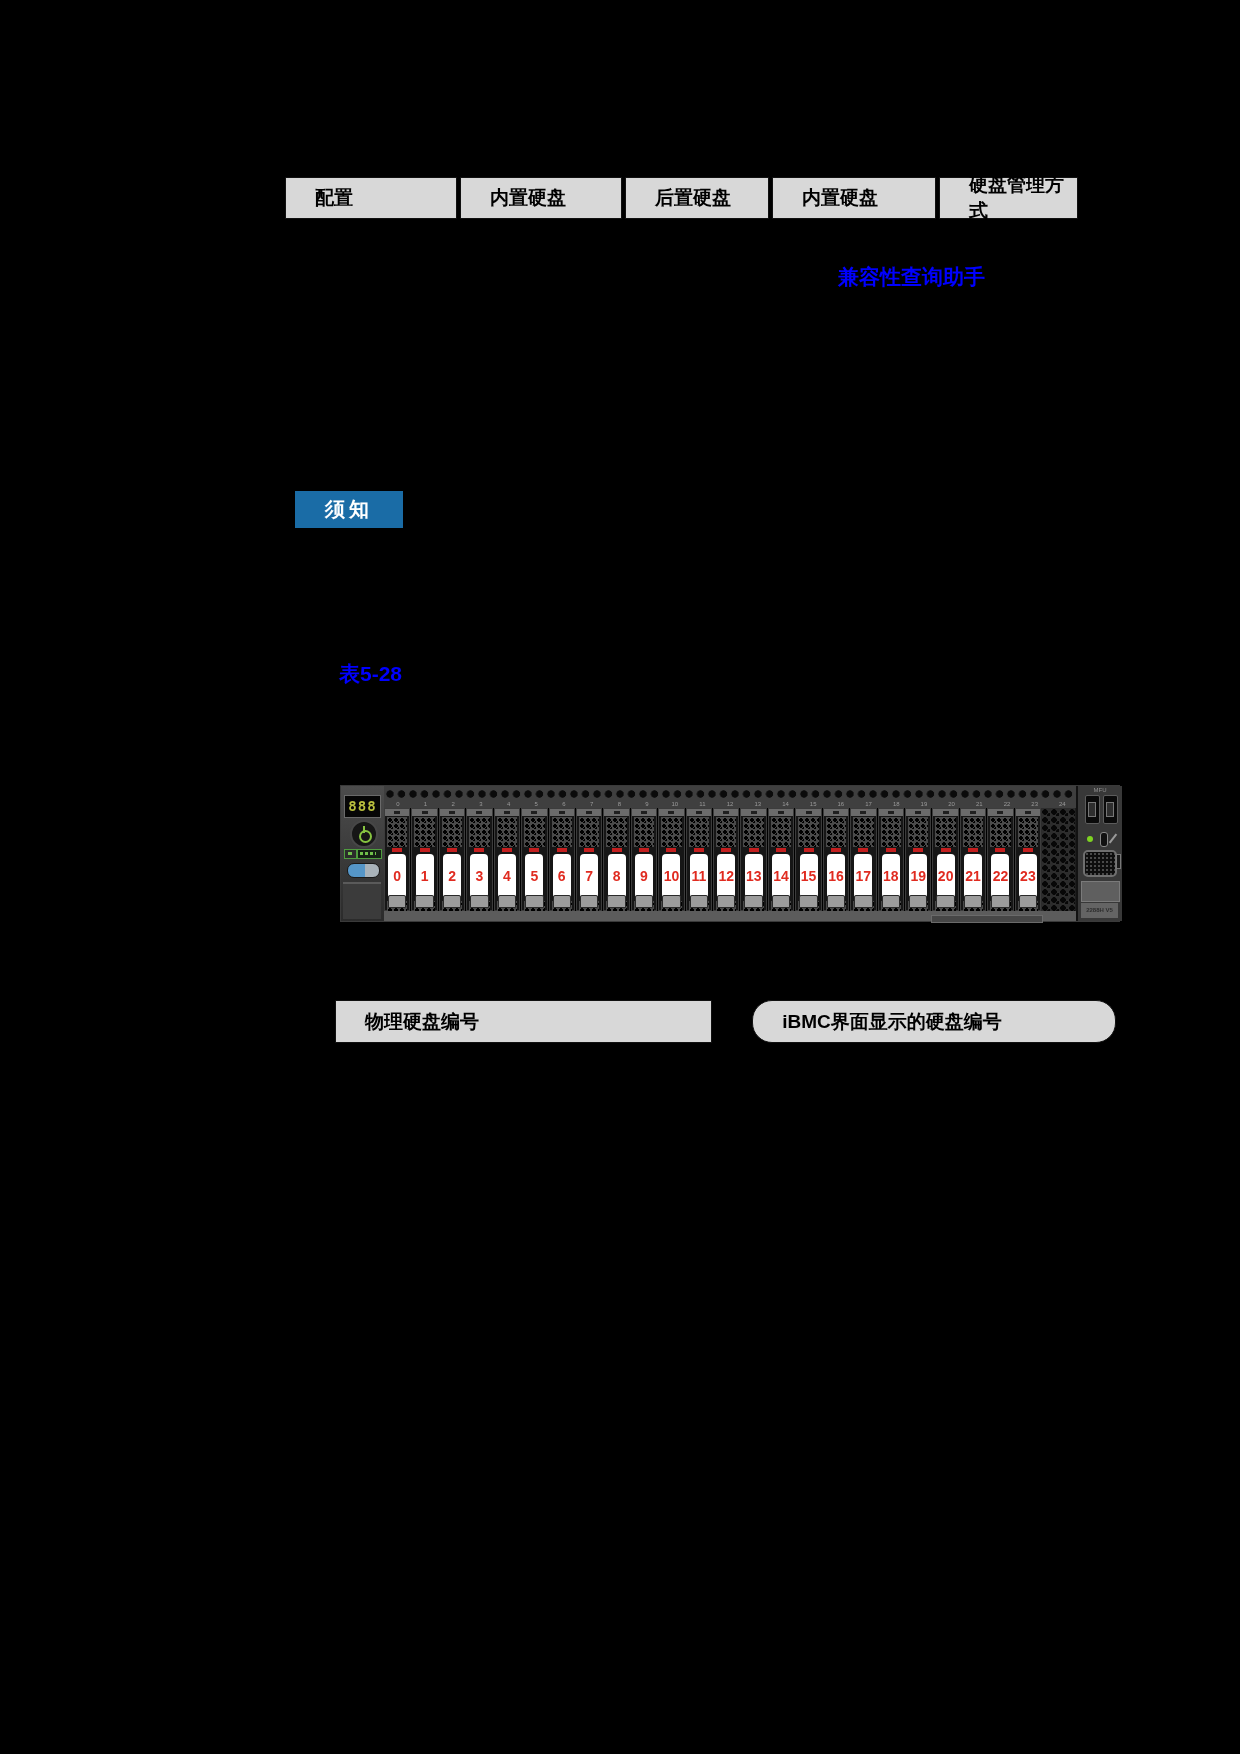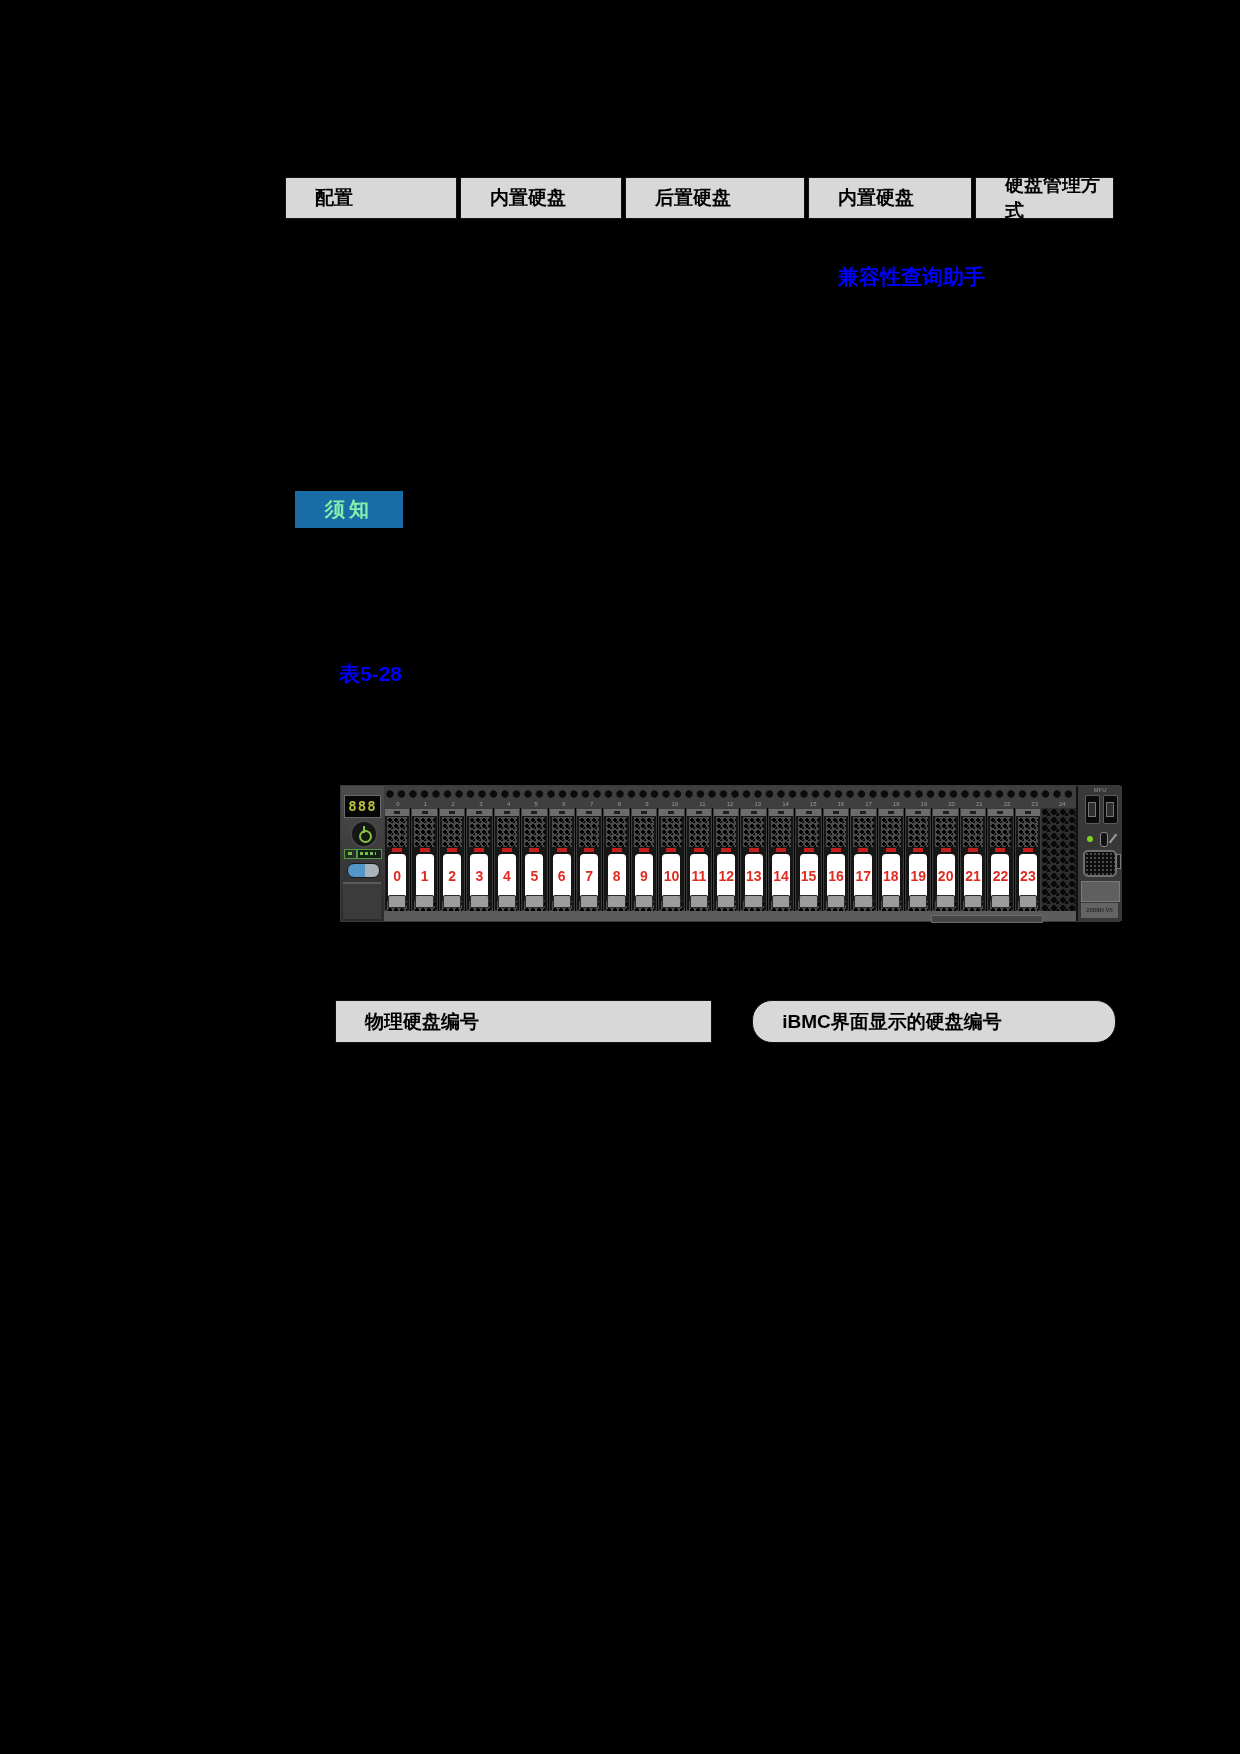--- a/index.html
+++ b/index.html
@@ -10,34 +10,34 @@
   
   .tbl{position:absolute;display:flex;gap:3px;background:#000;}
   .tbl .cell{
     background:#d8d8d8;color:#000;font-weight:bold;font-size:19px;
     display:flex;align-items:center;padding-left:29px;box-sizing:border-box;
     border:1px solid #111;
   }
   #config-table{left:285px;top:177px;width:838px;height:42px;}
   #config-table .cell:nth-child(1){width:172px;}
   #config-table .cell:nth-child(2){width:162px;}
-  #config-table .cell:nth-child(3){width:180px;}
+  #config-table .cell:nth-child(3){width:144px;}
   #config-table .cell:nth-child(4){width:164px;}
   #config-table .cell:nth-child(5){width:139px;}
   #drive-map-table{left:335px;top:1000px;width:781px;height:43px;gap:40px;}
   #drive-map-table .cell:nth-child(1){width:396px;}
   #drive-map-table .cell:nth-child(2){width:382px;border-radius:20px;}
   
   .doclink{position:absolute;color:#0000ff;font-weight:bold;font-size:21px;cursor:pointer;text-align:center;}
   #compat-link{left:838px;top:263px;}
   #tableref-link{left:339px;top:660px;}
   
   #notice-badge{
     position:absolute;left:295px;top:491px;width:108px;height:37px;
-    background:#1a6ca6;color:#86efac;font-weight:bold;font-size:20px;
+    background:#1a6ca6;color:#ffffff;font-weight:bold;font-size:20px;
     display:flex;align-items:center;justify-content:center;letter-spacing:4px;text-align:right;
   }
   
   #server{position:absolute;left:340px;top:785px;width:780px;height:137px;background:#1d1d1d;border:1px solid #3a3a3a;box-sizing:border-box;}
   
   #left-ear{position:absolute;left:0;top:0;width:43px;height:135px;background:linear-gradient(180deg,#4c4c4c,#2b2b2b);border-right:2px solid #101010;}
   #seg-display{position:absolute;left:3px;top:9px;width:35px;height:21px;background:#060606;border:1px solid #6a6a6a;
     color:#b9bf3e;font-family:"DejaVu Sans Mono",monospace;font-weight:bold;font-size:14px;text-align:center;line-height:20px;letter-spacing:1px;}
   #pwr-btn{position:absolute;left:9px;top:34px;width:24px;height:24px;border-radius:50%;background:#161616;border:2px solid #474747;}
   #pwr-btn .ring{position:absolute;left:7px;top:8px;width:9px;height:9px;border:2px solid #86c440;border-radius:50%;}

